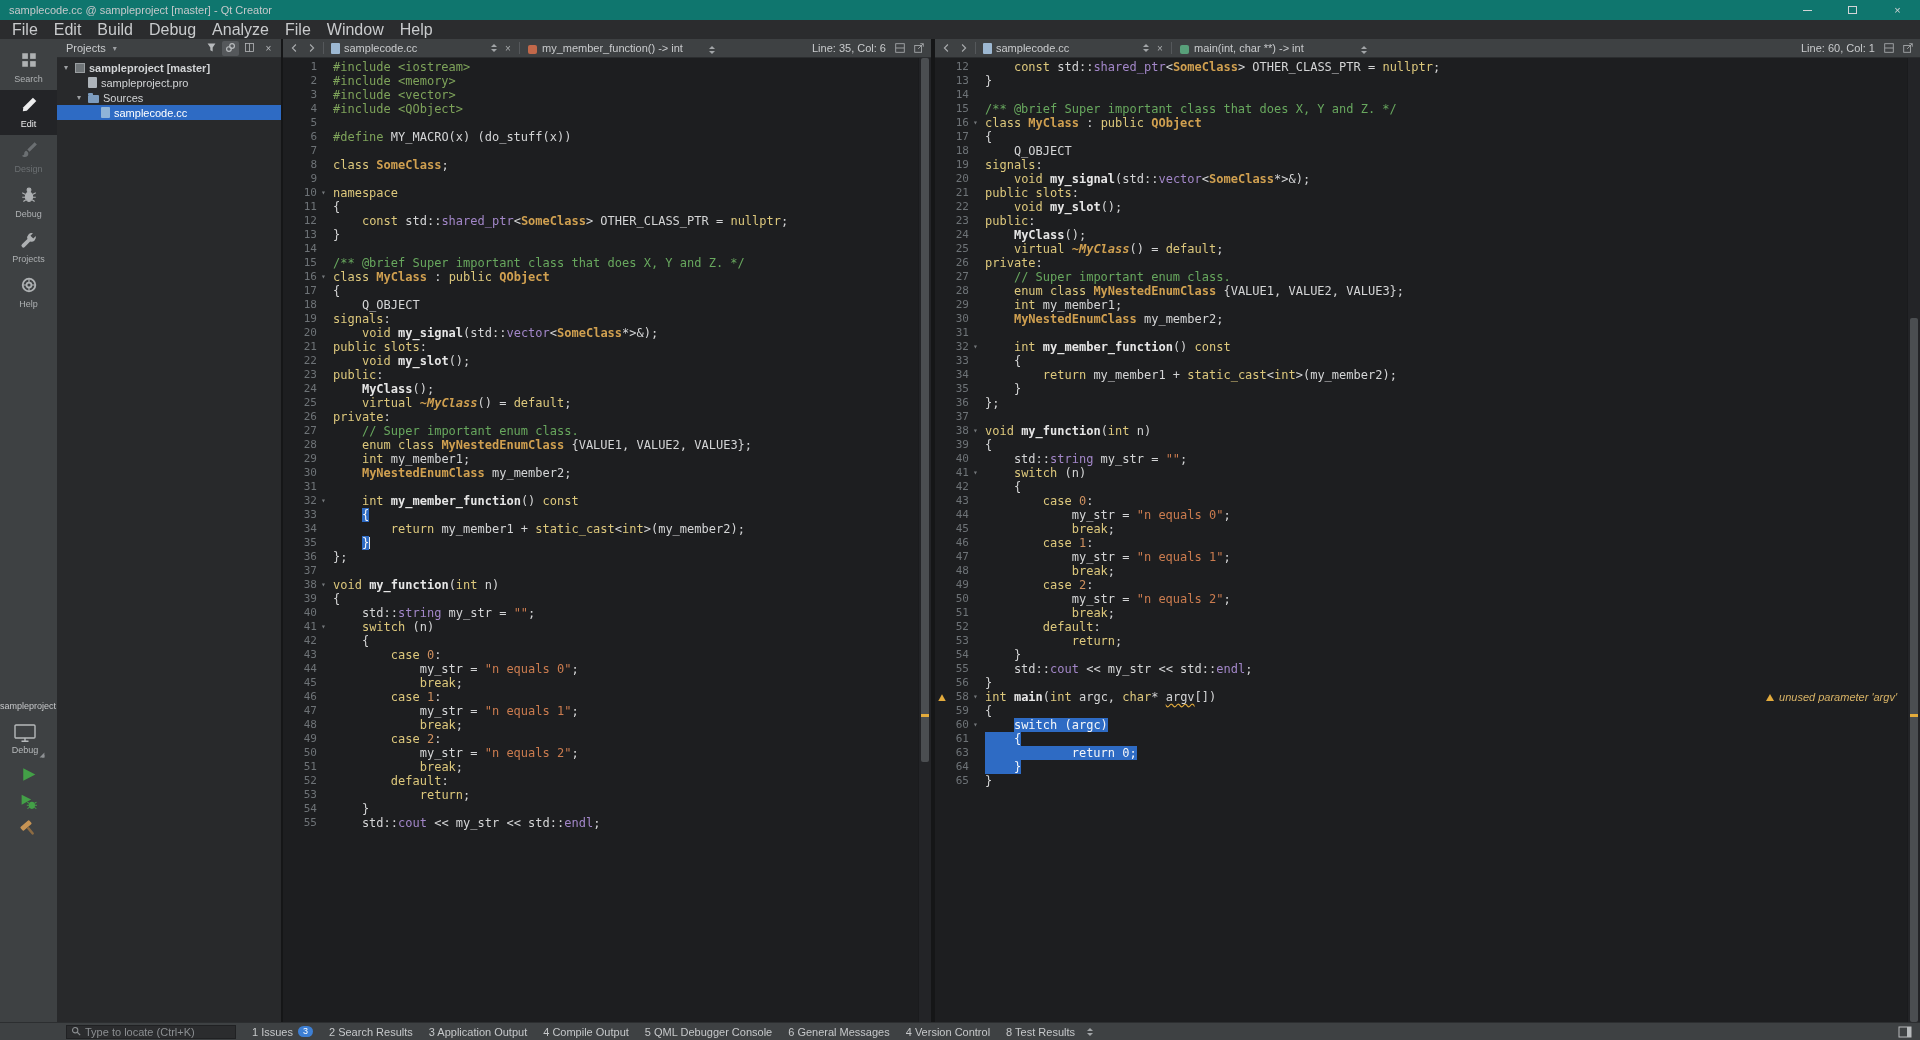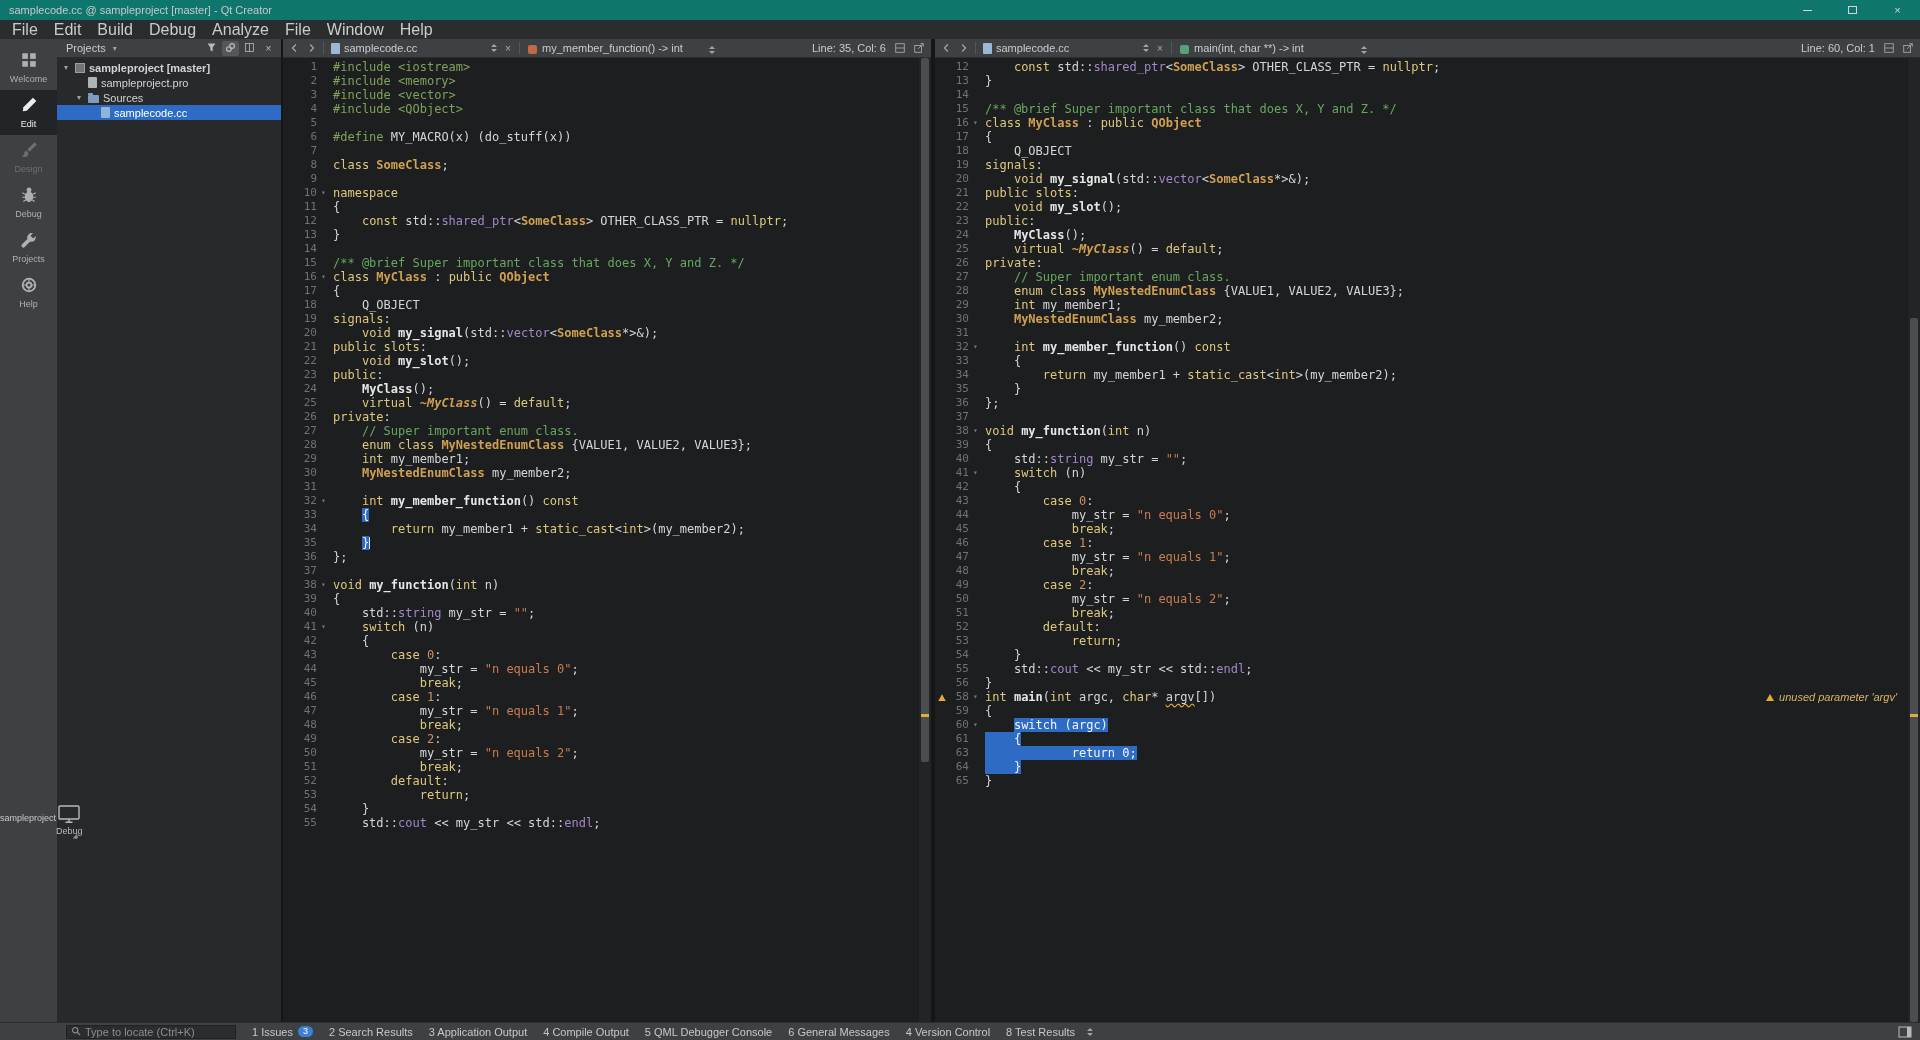--- a/index.html
+++ b/index.html
@@ -21,21 +21,21 @@
 
   
   .main{flex:1;display:flex;min-height:0}
 
   
   .modebar{width:57px;flex:none;background:#3e4143;display:flex;flex-direction:column;padding-top:6px}
   .mode{height:45px;display:flex;flex-direction:column;align-items:center;justify-content:center;gap:3px;color:#aeb1b3;font-size:9px}
   .mode svg{width:18px;height:18px}
   .mode.active{background:#232427;color:#ededee}
   .mode.disabled{color:#6b6f72}
-  .mode-bottom{margin-top:auto;display:flex;align-items:center;padding-bottom:178px;width:100%}
+  .mode-bottom{margin-top:auto;display:flex;flex-direction:column;padding-bottom:178px;width:100%}
   .proj-label{font-size:9px;color:#c6c8ca;margin-bottom:4px;white-space:nowrap}
   .kit-btn{width:50px;height:48px;display:flex;flex-direction:column;align-items:center;justify-content:center;color:#b6b9bb;position:relative;font-size:9px}
   .kit-btn svg{width:24px;height:20px}
   .kit-corner{position:absolute;right:4px;bottom:4px;width:0;height:0;border-left:4px solid transparent;border-top:4px solid transparent;border-right:4px solid #8e9194;border-bottom:4px solid #8e9194;transform:scale(.6)}
   .action-btn{height:27px;width:100%;display:flex;align-items:center;justify-content:center}
   .action-btn svg{width:19px;height:19px}
   .icon-play path{fill:var(--run_green)}
   .icon-hammer .head{fill:var(--build_orange)}
   .icon-hammer .handle{fill:#8d6b42}
 
@@ -160,21 +160,21 @@
     <div class="modebar">
       <div class="mode">
         <span><svg viewBox="0 0 16 16">
               <g fill="currentColor">
                 <rect x="2" y="2" width="5" height="5"></rect>
                 <rect x="9" y="2" width="5" height="5"></rect>
                 <rect x="2" y="9" width="5" height="5"></rect>
                 <rect x="9" y="9" width="5" height="5"></rect>
               </g>
             </svg></span>
-        <span>Welcome</span>
+        <span>Search</span>
       </div>
       <div class="mode active">
         <span><svg viewBox="0 0 16 16">
               <path fill="currentColor" d="M11.5 1.5 L14.5 4.5 L6 13 L2.5 13.5 L3 10 Z"></path>
             </svg></span>
         <span>Edit</span>
       </div>
       <div class="mode disabled">
         <span><svg viewBox="0 0 16 16">
               <path fill="currentColor" d="M13 1 L15 3 L8.5 9.5 L6.5 7.5 Z"></path>

